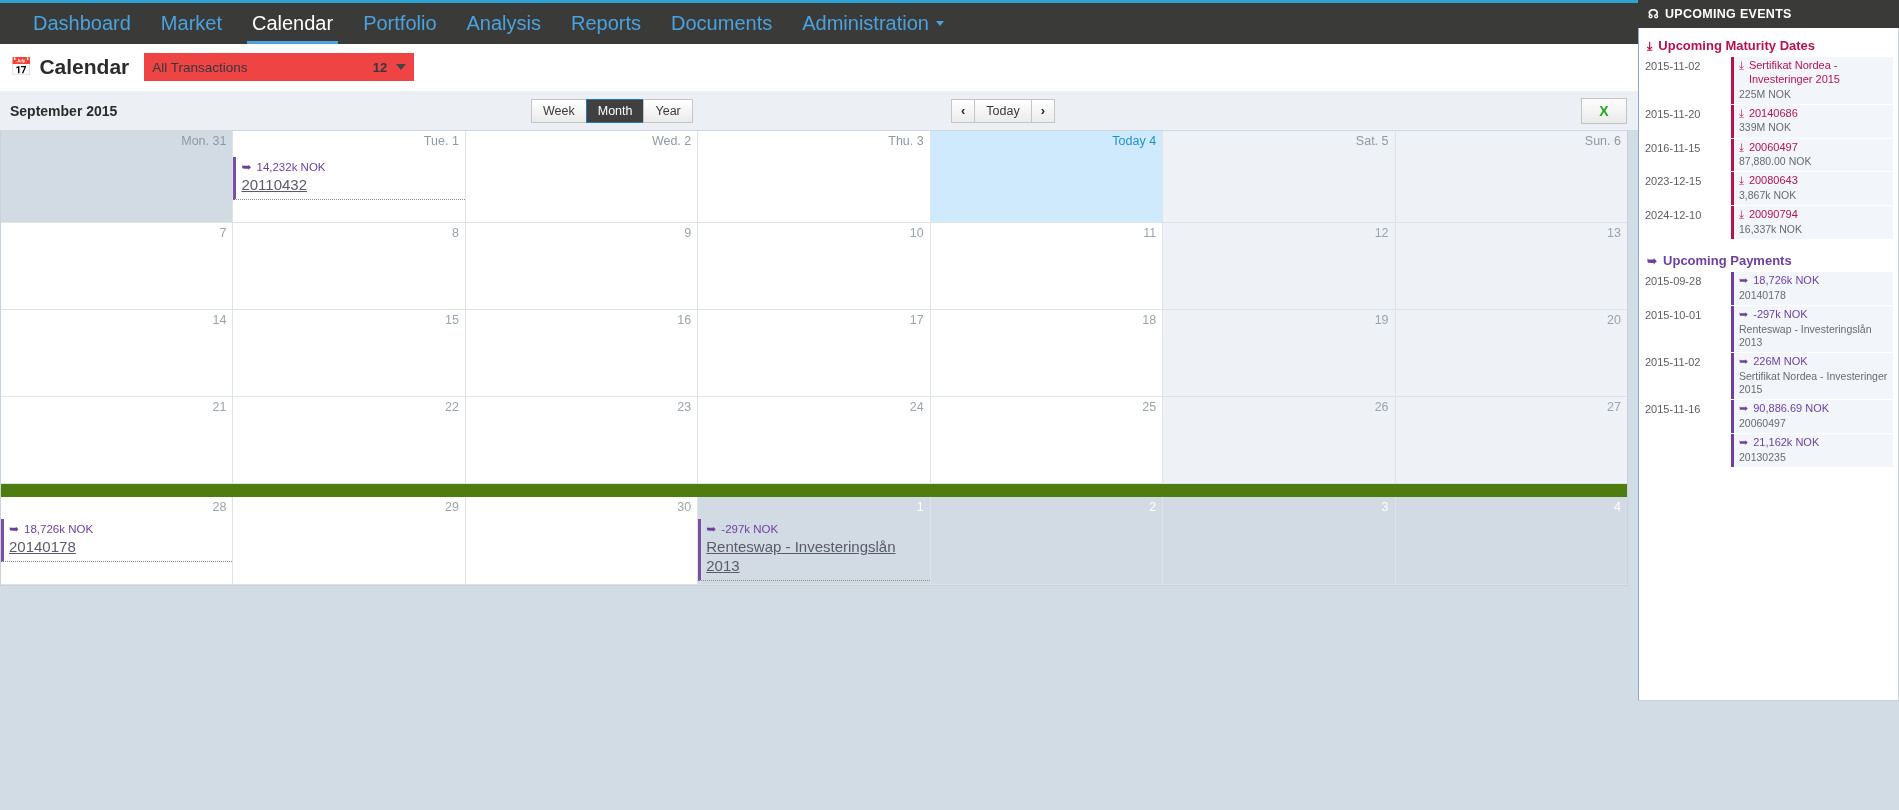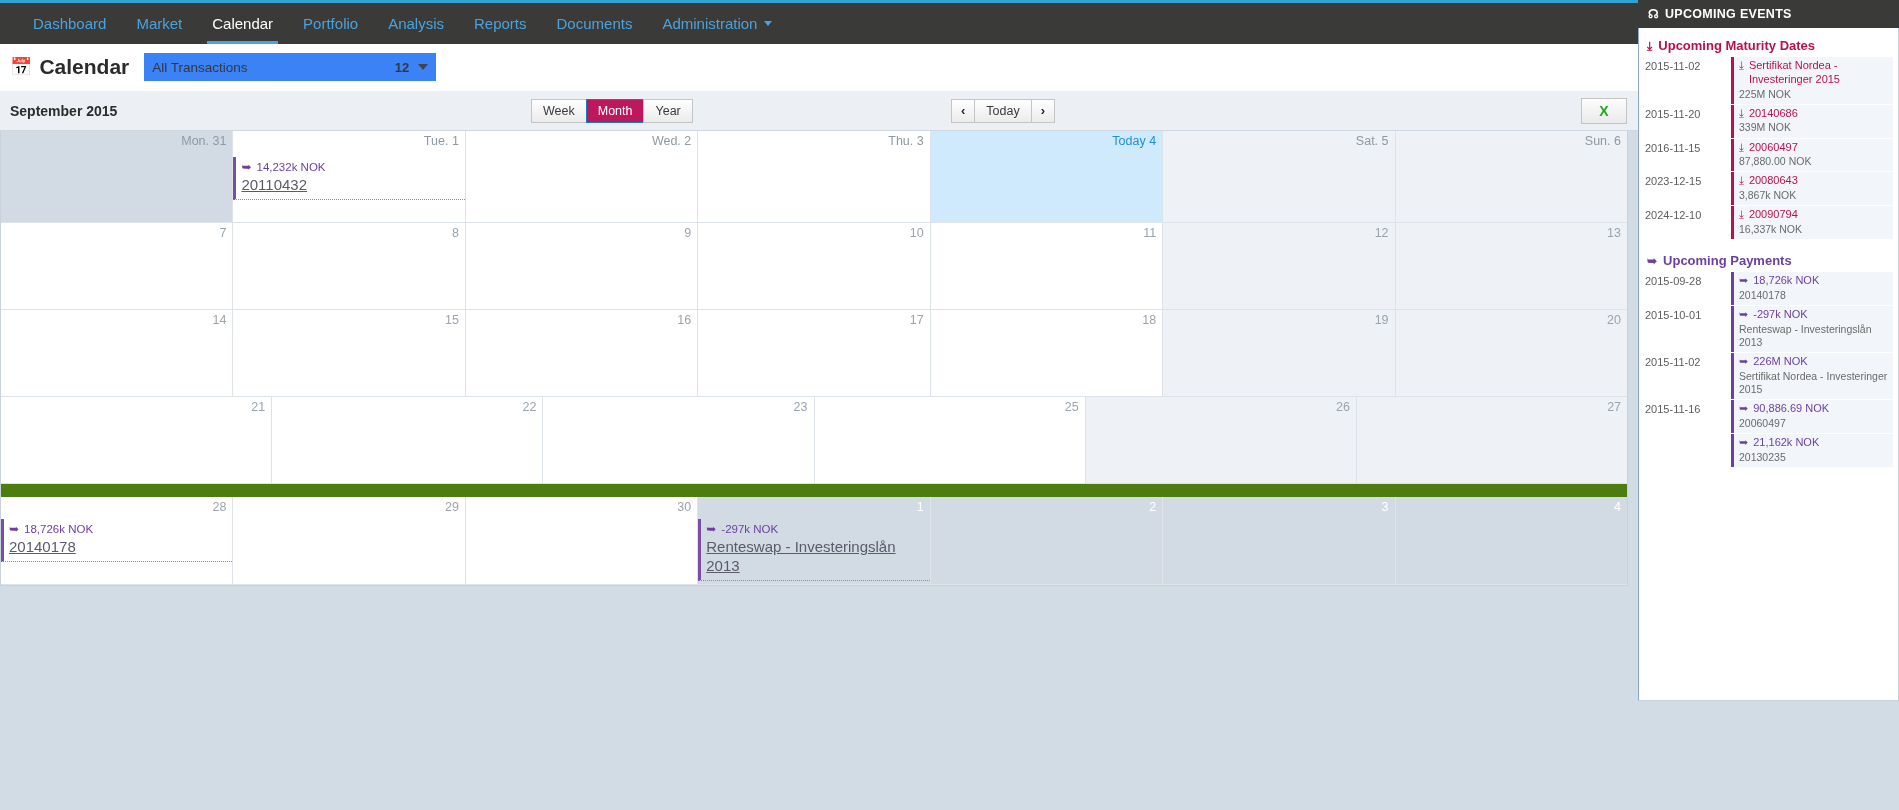--- a/index.html
+++ b/index.html
@@ -17,21 +17,21 @@
     height: 41px;
     background: #3a3a38;
     display: flex;
     align-items: stretch;
     padding-left: 18px;
   }
   .nav-item {
     display: flex; align-items: center;
     padding: 8px 15px;
     color: #4aa3df;
-    font-size: 15px;
+    font-size: 20px;
     cursor: pointer;
     position: relative;
     white-space: nowrap;
   }
   .nav-item.active { color: #ffffff; }
   .nav-item.active:after {
     content:""; position: absolute; left: 10px; right: 10px; bottom: 0;
     height: 3px; background: #4aa3df;
   }
   .caret-down {
@@ -51,22 +51,22 @@
     padding-left: 10px;
     border-bottom: 1px solid #ffffff;
   }
   .page-title {
     display: flex; align-items: center;
     font-size: 21px; font-weight: bold; color: #2b2b2b;
     margin-right: 15px;
   }
   .cal-glyph { font-size: 18px; margin-right: 7px; color: #2b2b2b; line-height: 1; }
   .tx-select {
-    width: 292px; height: 28px;
-    background: #3b82f6;
+    width: 270px; height: 28px;
+    background: #ef4444;
     display: flex; align-items: center;
     padding: 0 8px;
     font-size: 13.5px; color: #33383d;
     cursor: pointer;
     border: none;
   }
   .tx-select .label { flex: 1; }
   .tx-select .count {
     font-weight: bold; font-size: 13px; color: #33383d;
     margin-right: 9px;
@@ -99,21 +99,21 @@
     color: #3a3a3a;
     height: 24px;
     padding: 0 11px;
     display: inline-flex; align-items: center; justify-content: center;
     cursor: pointer;
     margin-left: -1px;
     font-family: "Liberation Sans", sans-serif;
   }
   .btn:first-child { margin-left: 0; }
   .btn.primary {
-    background: #be185d;
+    background: #404040;
     border-color: #1a7cbb;
     color: #ffffff;
   }
   .view-switch { position: absolute; left: 531px; }
   .nav-switch  { position: absolute; left: 951px; }
   .btn.nav-arrow { padding: 0 9px; font-size: 13px; font-weight: bold; color:#222; }
   .xls-btn {
     position: absolute; left: 1581px;
     width: 46px; height: 26px;
     background: linear-gradient(#fdfdfd, #eaeaea);
@@ -377,20 +377,23 @@
         <div class="cal-cell">
           <div class="daynum">21</div>
         </div>
         <div class="cal-cell">
           <div class="daynum">22</div>
         </div>
         <div class="cal-cell">
           <div class="daynum">23</div>
         </div>
         <div class="cal-cell">
+          <div class="daynum">24</div>
+        </div>
+        <div class="cal-cell">
           <div class="daynum">25</div>
         </div>
         <div class="cal-cell weekend">
           <div class="daynum">26</div>
         </div>
         <div class="cal-cell weekend">
           <div class="daynum">27</div>
         </div>
       </div>
       <div class="cal-row r4">

